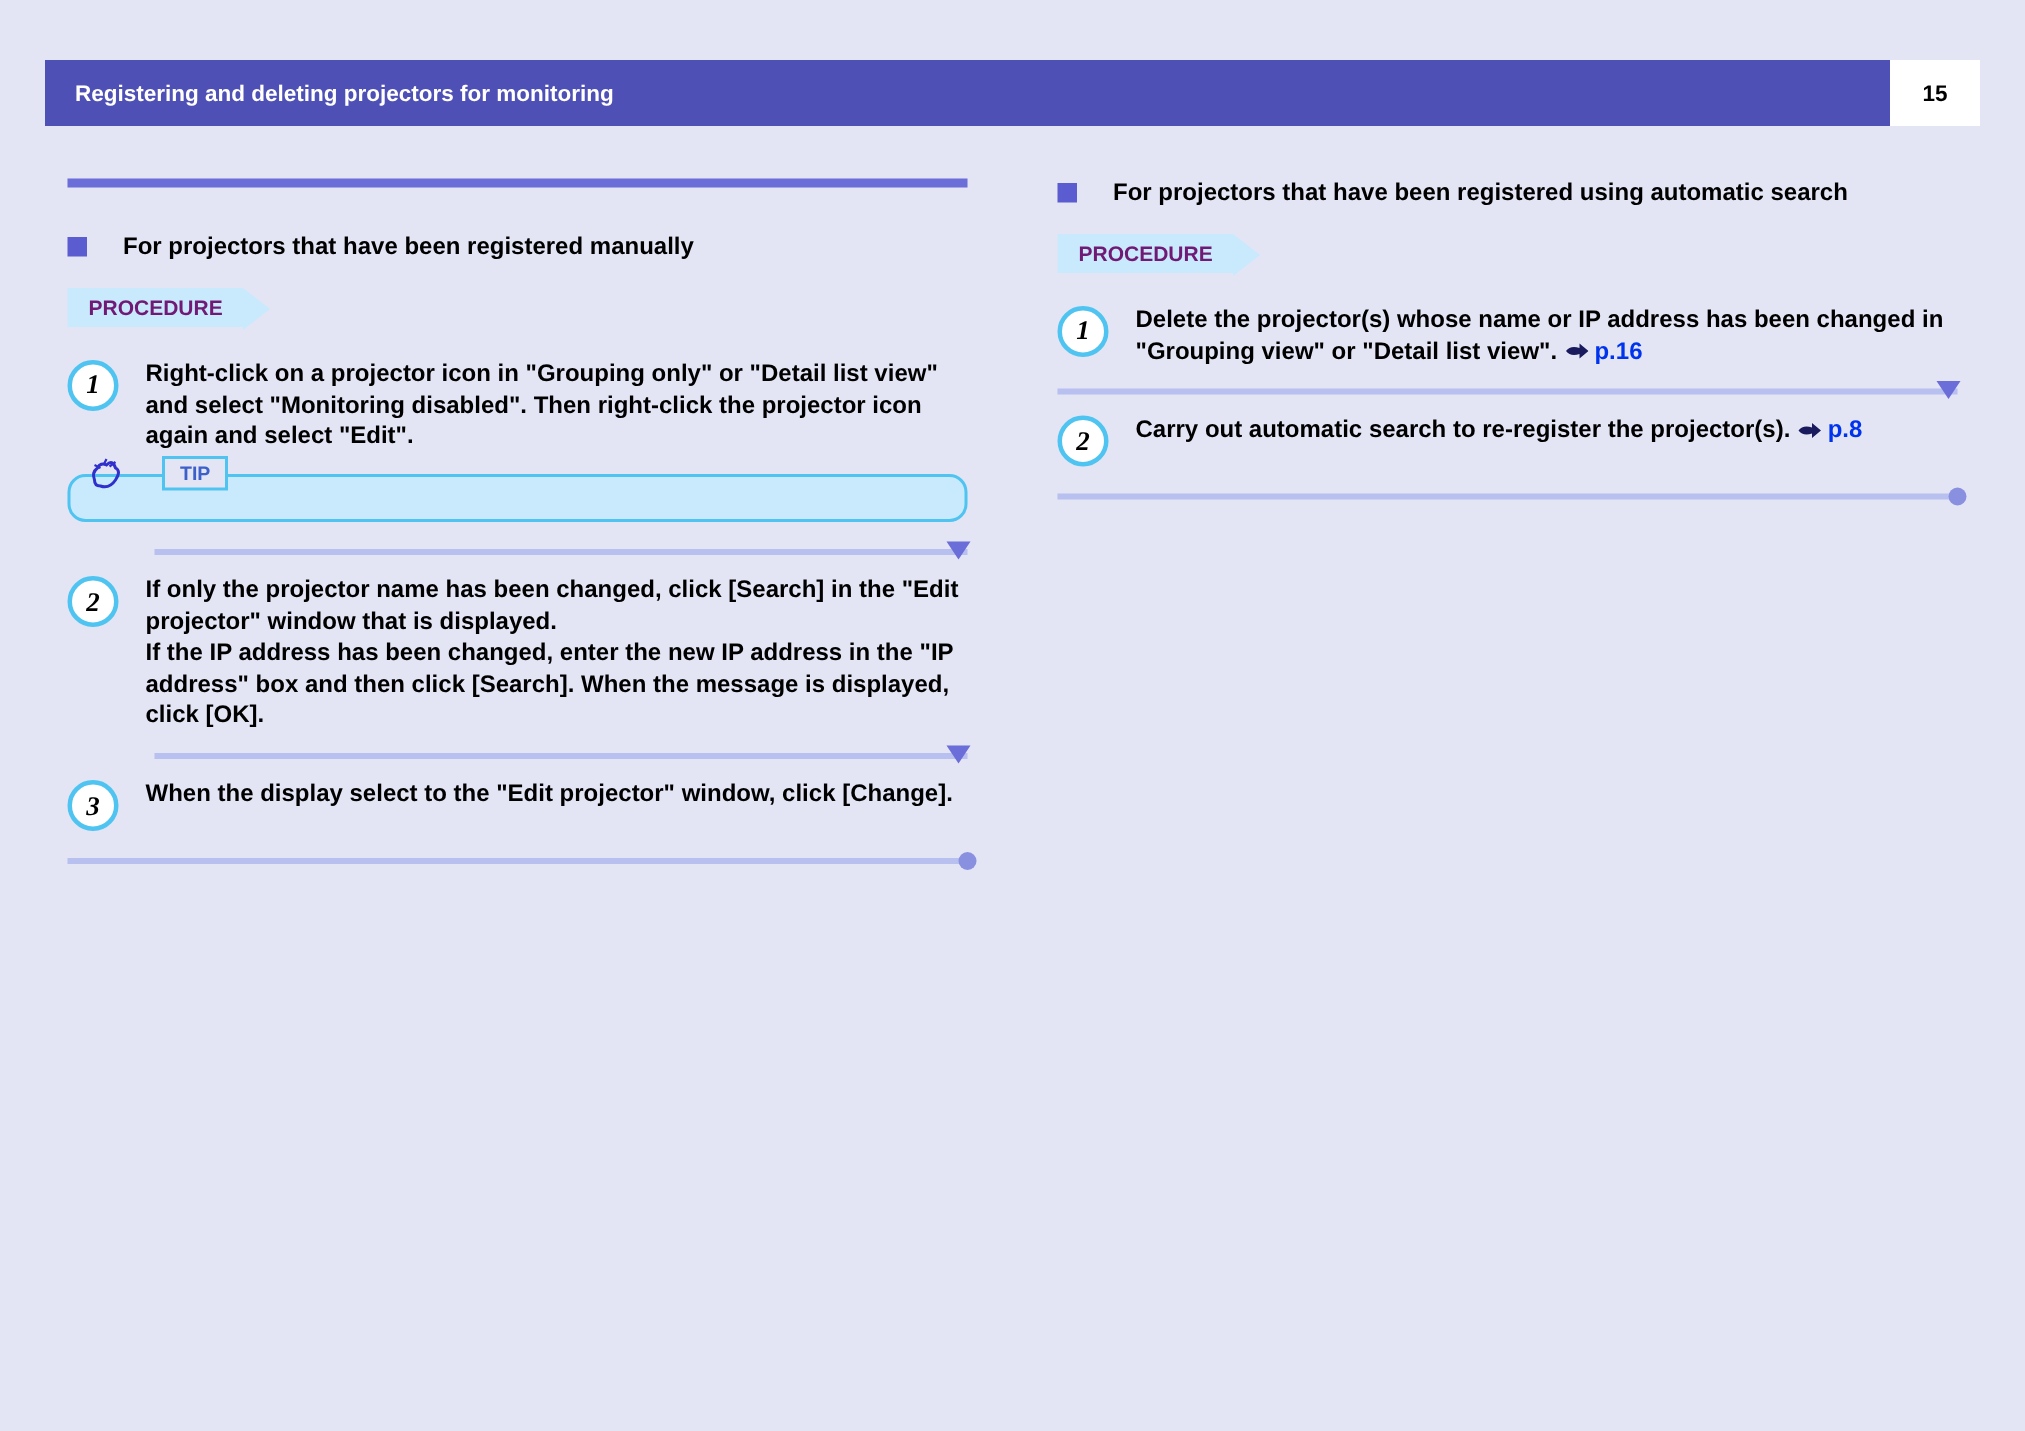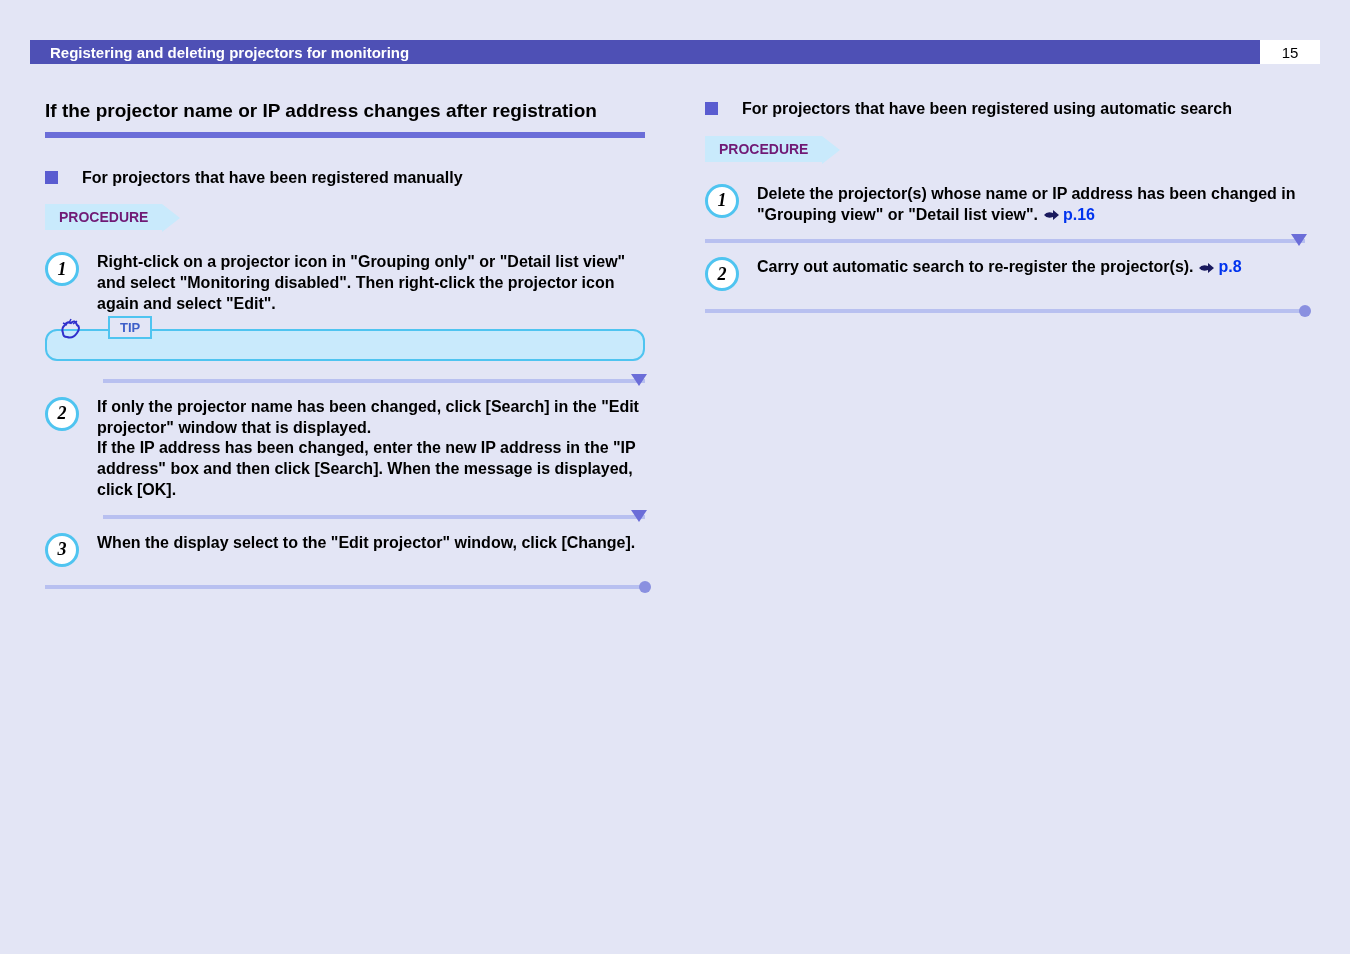--- a/index.html
+++ b/index.html
@@ -10,36 +10,36 @@
     body {
       font-family: Arial, Helvetica, sans-serif;
       background: #e3e5f5;
       width: 1350px;
       height: 954px;
       overflow: hidden;
     }
     .header-bar {
       display: flex;
       margin: 40px 30px 0 30px;
-      height: 24px;
+      height: 44px;
     }
     .header-title {
       flex: 1;
       background: #4e50b5;
       color: white;
       font-weight: bold;
       font-size: 15px;
       padding: 12px 20px;
       display: flex;
       align-items: center;
     }
     .page-number {
       background: white;
       color: #000;
-      font-weight: normal;
+      font-weight: bold;
       font-size: 15px;
       width: 60px;
       display: flex;
       align-items: center;
       justify-content: center;
     }
     .content {
       display: flex;
       padding: 35px 45px 0 45px;
       gap: 60px;
@@ -210,21 +210,20 @@
 <body>
 
 <div class="header-bar">
   <div class="header-title">Registering and deleting projectors for monitoring</div>
   <div class="page-number">15</div>
 </div>
 
 <div class="content">
 
   <div class="column">
-    <div class="section-title">If the projector name or IP address changes after registration</div>
     <div class="title-underline"></div>
 
     <div class="subsection">
       <div class="blue-square"></div>
       <div class="subsection-title">For projectors that have been registered manually</div>
     </div>
 
     <div class="procedure-label">PROCEDURE</div>
 
     <div class="step">

